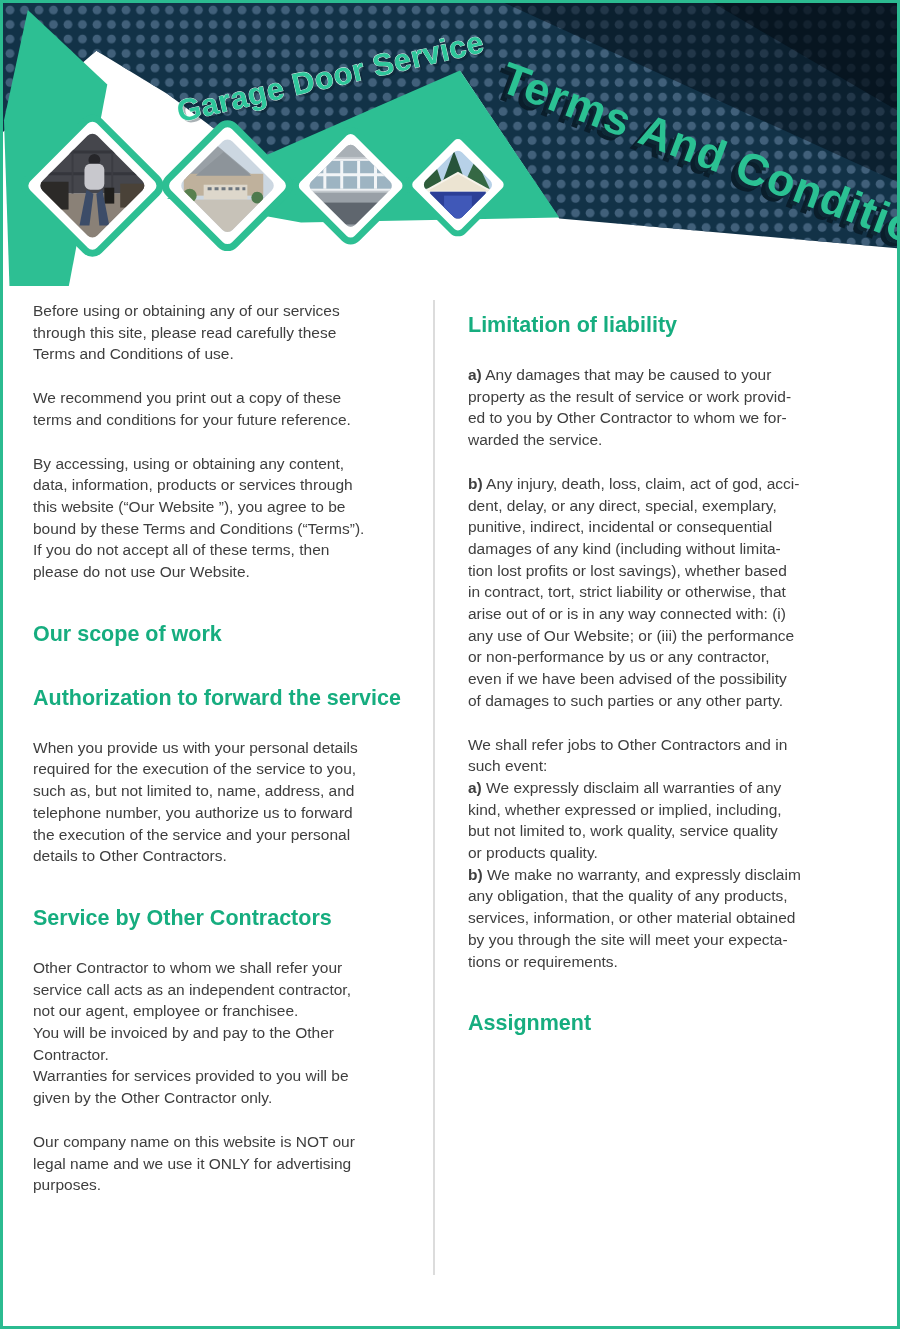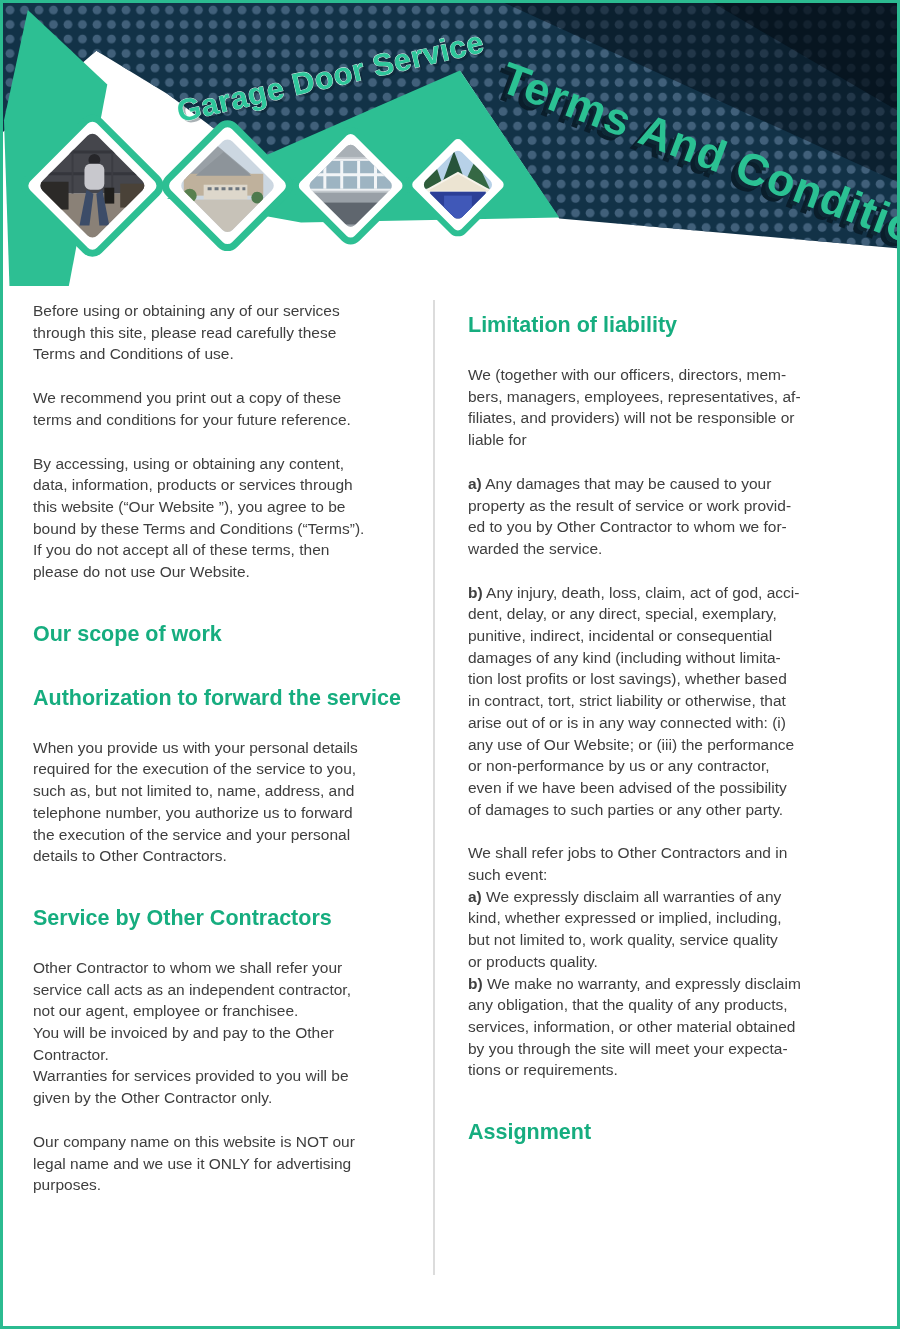--- a/index.html
+++ b/index.html
@@ -164,24 +164,20 @@
 Contractor.
 Warranties for services provided to you will be
 given by the Other Contractor only.</p>
       <p>Our company name on this website is NOT our
 legal name and we use it ONLY for advertising
 purposes.</p>
     </div>
 
     <div class="col col-right">
       <h2>Limitation of liability</h2>
-      <p>We (together with our officers, directors, mem-
-bers, managers, employees, representatives, af-
-filiates, and providers) will not be responsible or
-liable for</p>
       <p><span class="b">a)</span><span> Any damages that may be caused to your
 property as the result of service or work provid-
 ed to you by Other Contractor to whom we for-
 warded the service.</span></p>
       <p><span class="b">b)</span><span> Any injury, death, loss, claim, act of god, acci-
 dent, delay, or any direct, special, exemplary,
 punitive, indirect, incidental or consequential
 damages of any kind (including without limita-
 tion lost profits or lost savings), whether based
 in contract, tort, strict liability or otherwise, that

